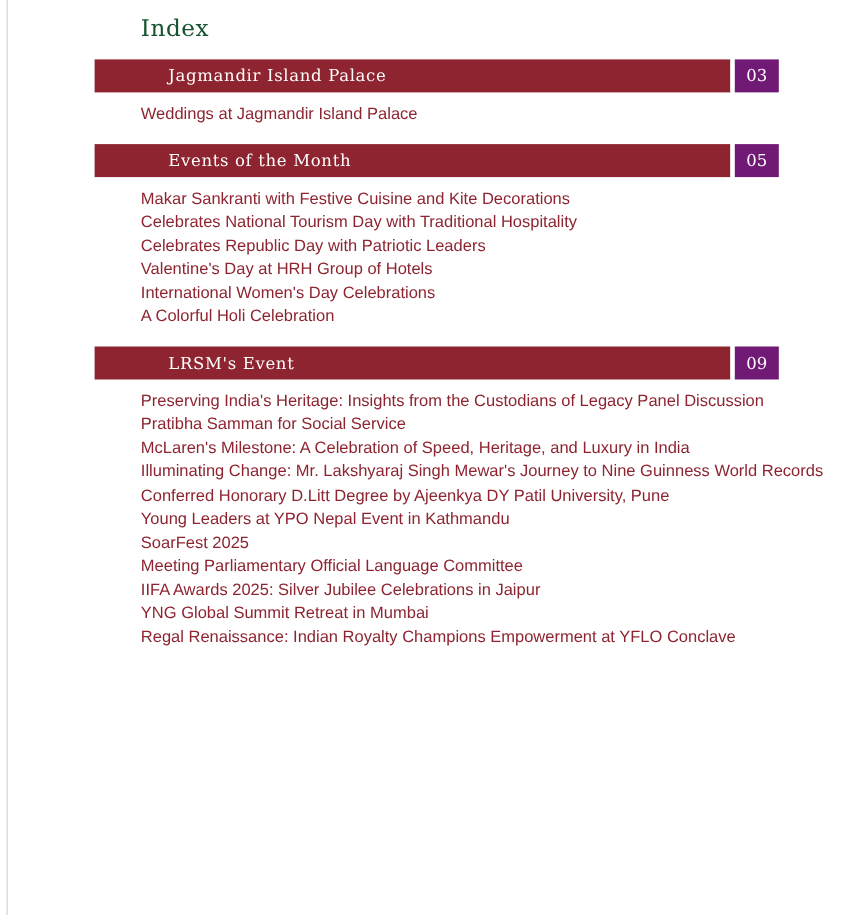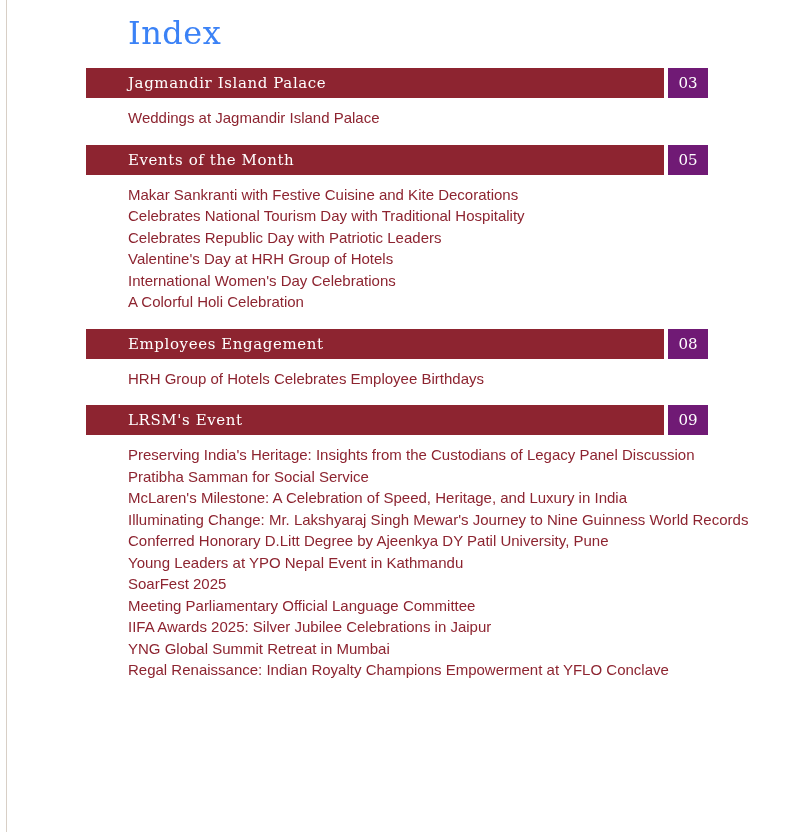--- a/index.html
+++ b/index.html
@@ -30,22 +30,22 @@
     border-right: 1px solid #d8cfc6;
   }
   .content {
     position: absolute;
     left: 86px;
     top: 0;
     width: 640px;
   }
   .index-title {
     font-family: "DejaVu Serif", serif;
-    font-size: 32px;
-    color: #3b82f6;
+    font-size: 21px;
+    color: #14532d;
     letter-spacing: 0.5px;
     margin: 14px 0 0 42px;
     font-weight: normal;
   }
   .section {
     margin-top: 16px;
   }
   .bar {
     display: flex;
     align-items: stretch;
@@ -54,21 +54,21 @@
   }
   .bar-title {
     flex: 1 1 auto;
     background: #8d2430;
     color: #ffffff;
     font-family: "DejaVu Serif", serif;
     font-size: 15px;
     letter-spacing: 0.6px;
     display: flex;
     align-items: center;
-    padding-left: 42px;
+    padding-left: 67px;
     box-sizing: border-box;
   }
   .bar-sep {
     width: 4px;
     background: #ffffff;
   }
   .bar-page {
     width: 40px;
     background: #701a75;
     color: #ffffff;
@@ -120,30 +120,20 @@
       <ul class="items">
         <li class="item">Makar Sankranti with Festive Cuisine and Kite Decorations</li>
         <li class="item">Celebrates National Tourism Day with Traditional Hospitality</li>
         <li class="item">Celebrates Republic Day with Patriotic Leaders</li>
         <li class="item">Valentine's Day at HRH Group of Hotels</li>
         <li class="item">International Women's Day Celebrations</li>
         <li class="item">A Colorful Holi Celebration</li>
       </ul>
     </div>
 
-    <div class="section">
-      <div class="bar">
-        <div class="bar-title">Employees Engagement</div>
-        <div class="bar-sep"></div>
-        <div class="bar-page">08</div>
-      </div>
-      <ul class="items">
-        <li class="item">HRH Group of Hotels Celebrates Employee Birthdays</li>
-      </ul>
-    </div>
 
     <div class="section">
       <div class="bar">
         <div class="bar-title">LRSM's Event</div>
         <div class="bar-sep"></div>
         <div class="bar-page">09</div>
       </div>
       <ul class="items">
         <li class="item">Preserving India's Heritage: Insights from the Custodians of Legacy Panel Discussion</li>
         <li class="item">Pratibha Samman for Social Service</li>

